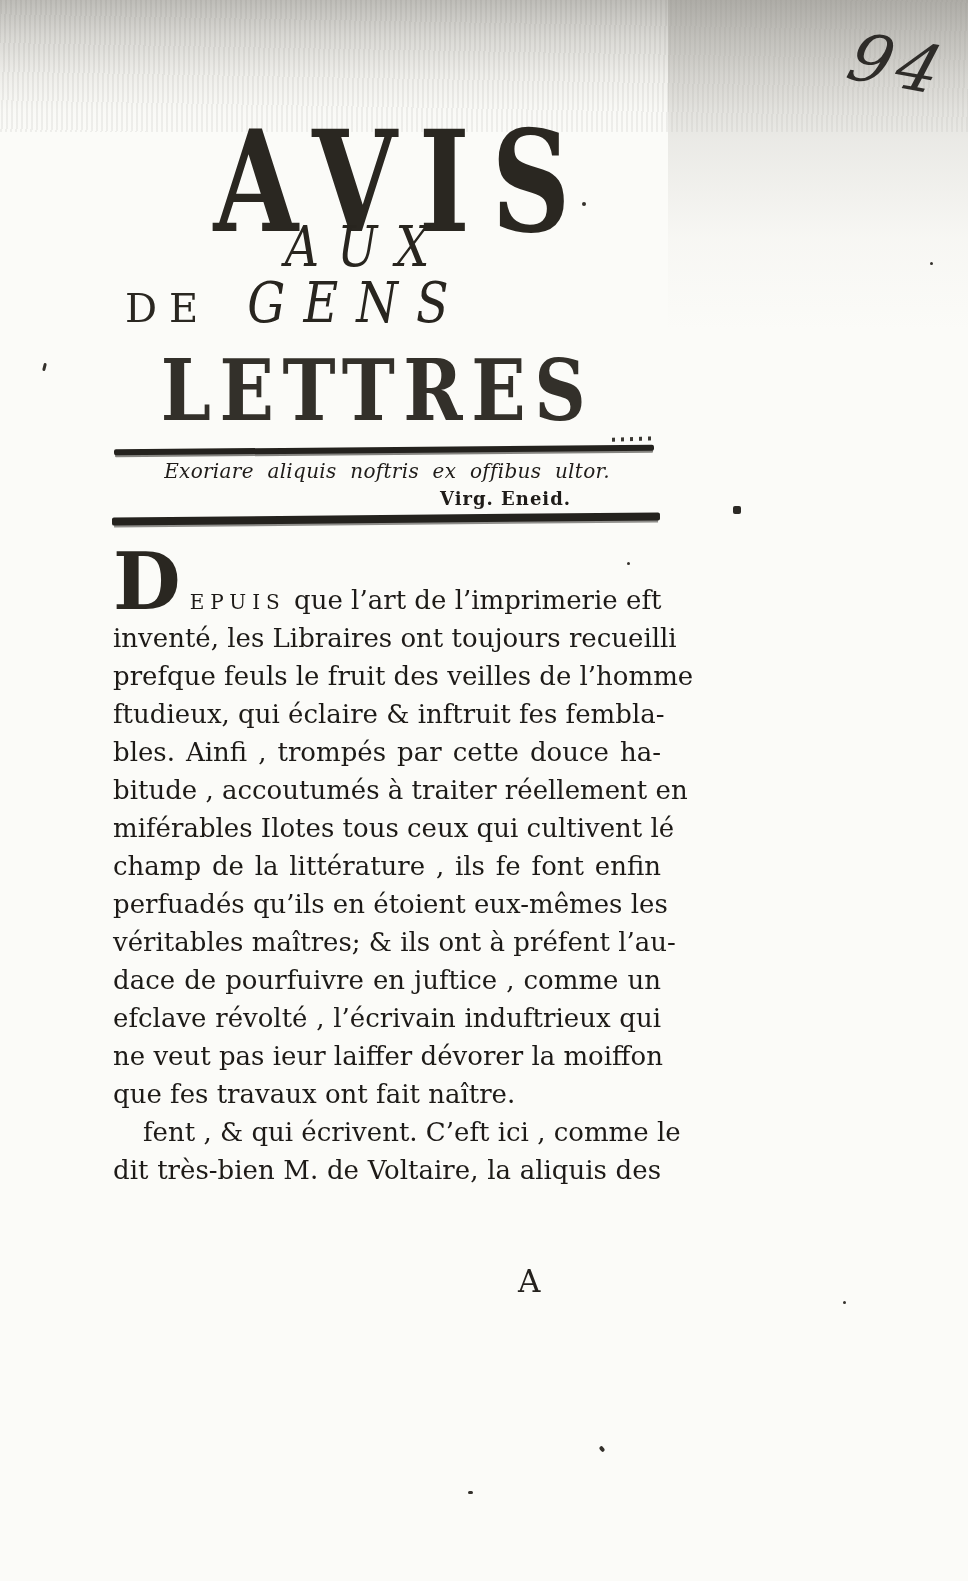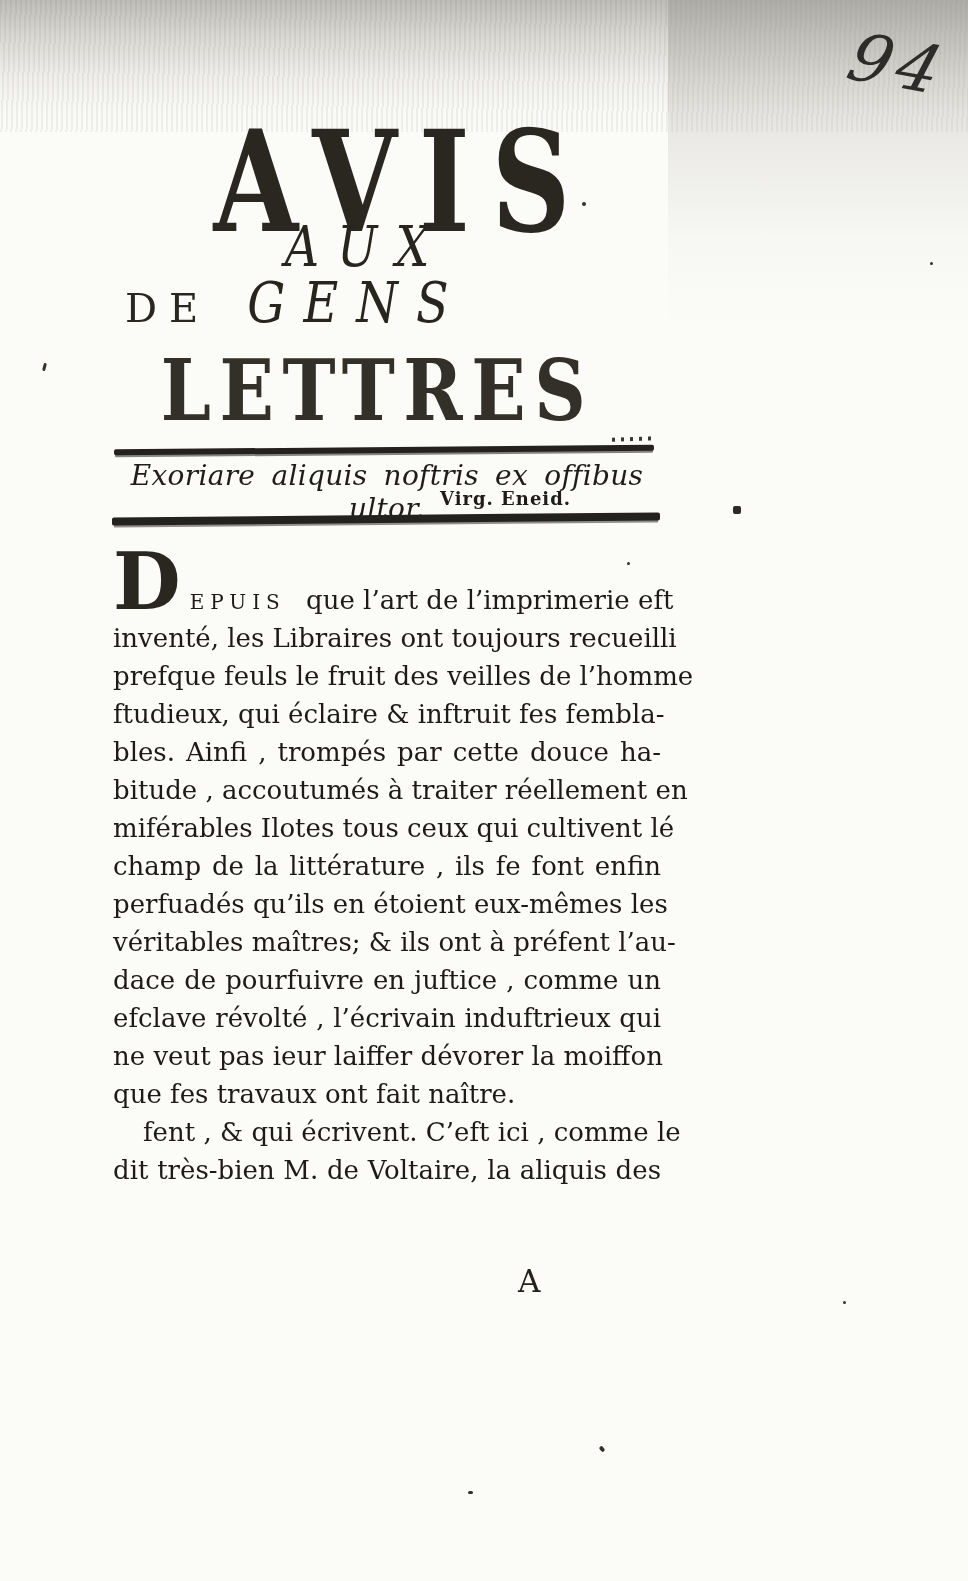--- a/index.html
+++ b/index.html
@@ -55,42 +55,42 @@
   .rule { position:absolute; background:#24221e; border-radius:2px; }
   .rule-top { left:114px; top:447px; width:540px; height:6px;
     transform:rotate(-.5deg); box-shadow:0 3px 0 -1px rgba(36,34,30,.55); }
   .rule-bottom { left:112px; top:515px; width:548px; height:8px;
     transform:rotate(-.55deg); box-shadow:0 4px 0 -2px rgba(36,34,30,.5); }
   .rule-dots { position:absolute; left:612px; top:437px; width:44px; height:4px;
     background:repeating-linear-gradient(90deg,#3b3833 0 3px, rgba(0,0,0,0) 3px 9px);
     transform:rotate(-2deg); }
   .epigraph-quote {
     position:absolute; top:459px; left:113px; width:548px; text-align:center;
-    font-style:italic; font-size:28px; word-spacing:7px; letter-spacing:.3px; color:#1f1c19;
+    font-style:italic; font-size:20px; word-spacing:7px; letter-spacing:.3px; color:#1f1c19;
   }
   .epigraph-attr {
     position:absolute; top:488px; left:440px;
     font-size:18px; font-weight:bold; letter-spacing:1px; color:#1f1c19;
   }
   .body-text {
     position:absolute; top:581px; left:113px; width:548px;
     font-size:26px; color:#1d1a17;
   }
   .bline {
     height:38px; line-height:38px;
     text-align:justify; text-align-last:justify;
     white-space:nowrap; overflow:visible;
   }
   .para1 div.bline:last-of-type { text-align-last:left; }
   .para2 div.bline:first-of-type { text-indent:30px; }
   .cap-initial {
     font-size:78px; font-weight:bold; line-height:0;
     letter-spacing:0; margin-right:9px; color:#2a2721;
   }
-  .lead-caps { font-size:20px; letter-spacing:6px; margin-right:12px; }
+  .lead-caps { font-size:20px; letter-spacing:6px; }
   .signature-mark { position:absolute; top:1263px; left:518px; font-size:31px; color:#25221e; }
   .speck { position:absolute; background:#34312c; border-radius:50%; }
   .s1 { left:582px; top:202px; width:4px; height:4px; }
   .s2 { left:43px;  top:363px; width:3px; height:8px; border-radius:2px; transform:rotate(14deg); }
   .s3 { left:733px; top:506px; width:8px; height:8px; border-radius:2px; background:#2c2a26; }
   .s4 { left:930px; top:262px; width:3px; height:3px; }
   .s5 { left:600px; top:1446px; width:4px; height:6px; border-radius:2px; transform:rotate(-40deg); }
   .s6 { left:843px; top:1301px; width:3px; height:3px; }
   .s7 { left:468px; top:1491px; width:5px; height:3px; border-radius:2px; }
   .s8 { left:627px; top:562px; width:3px; height:3px; }

